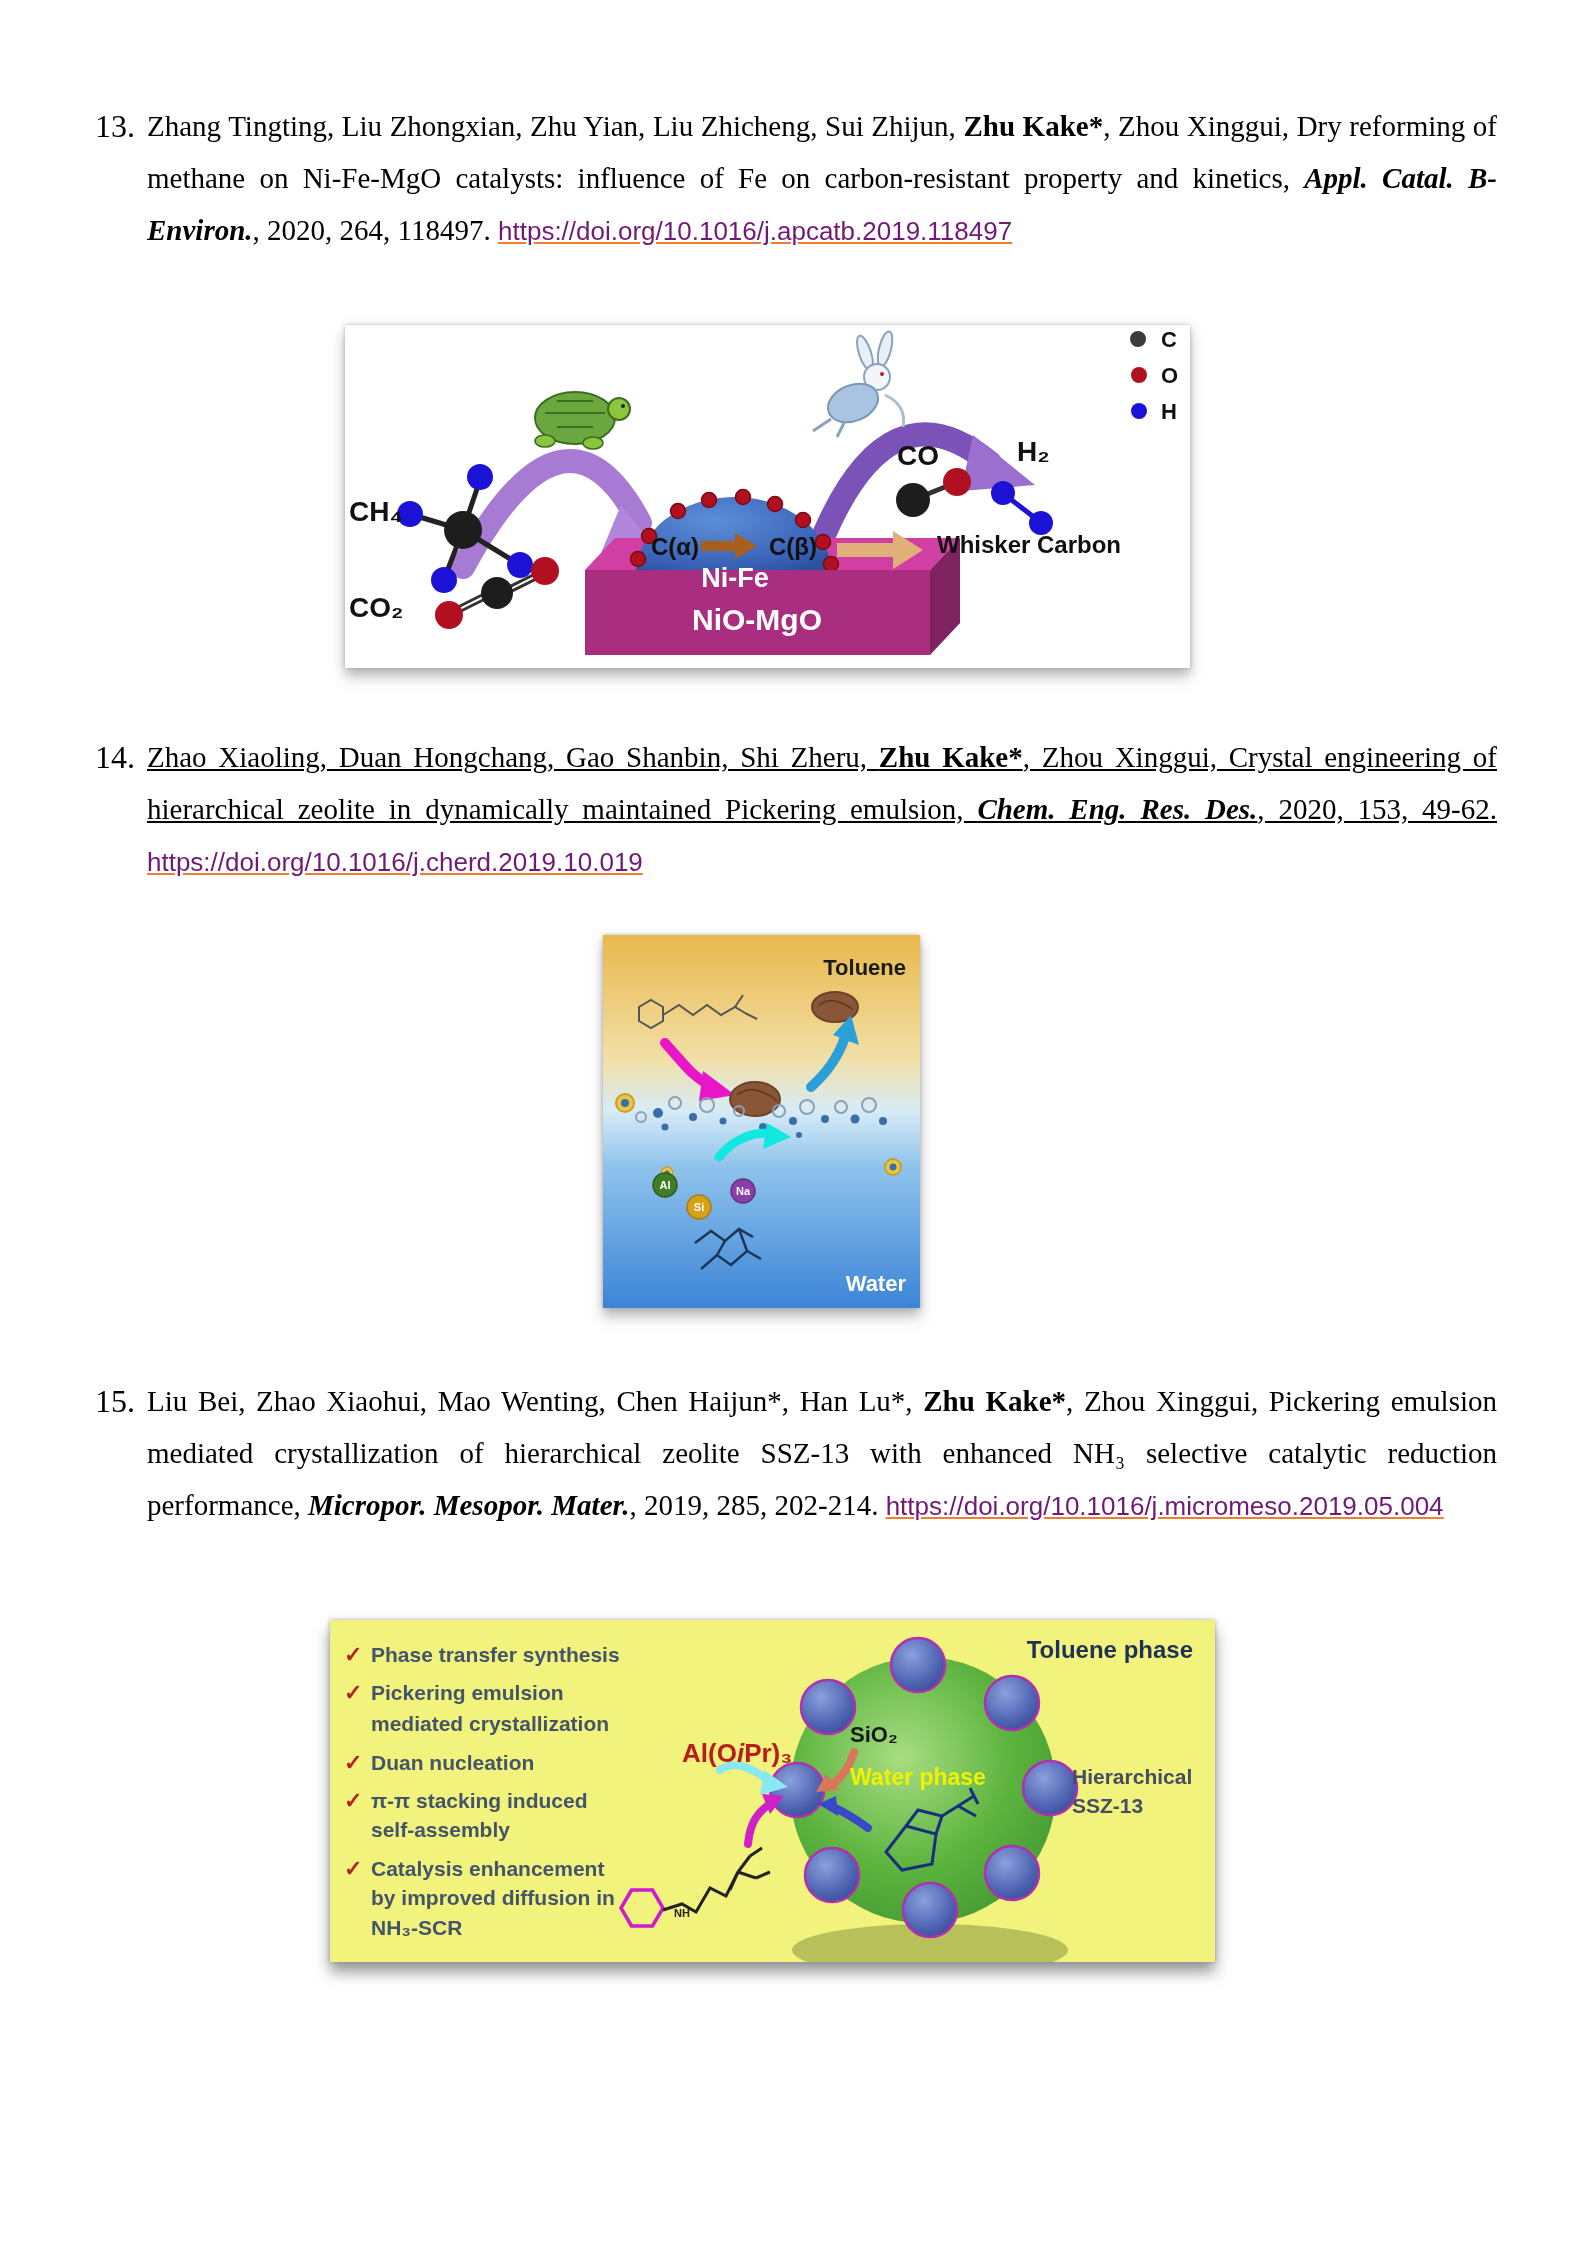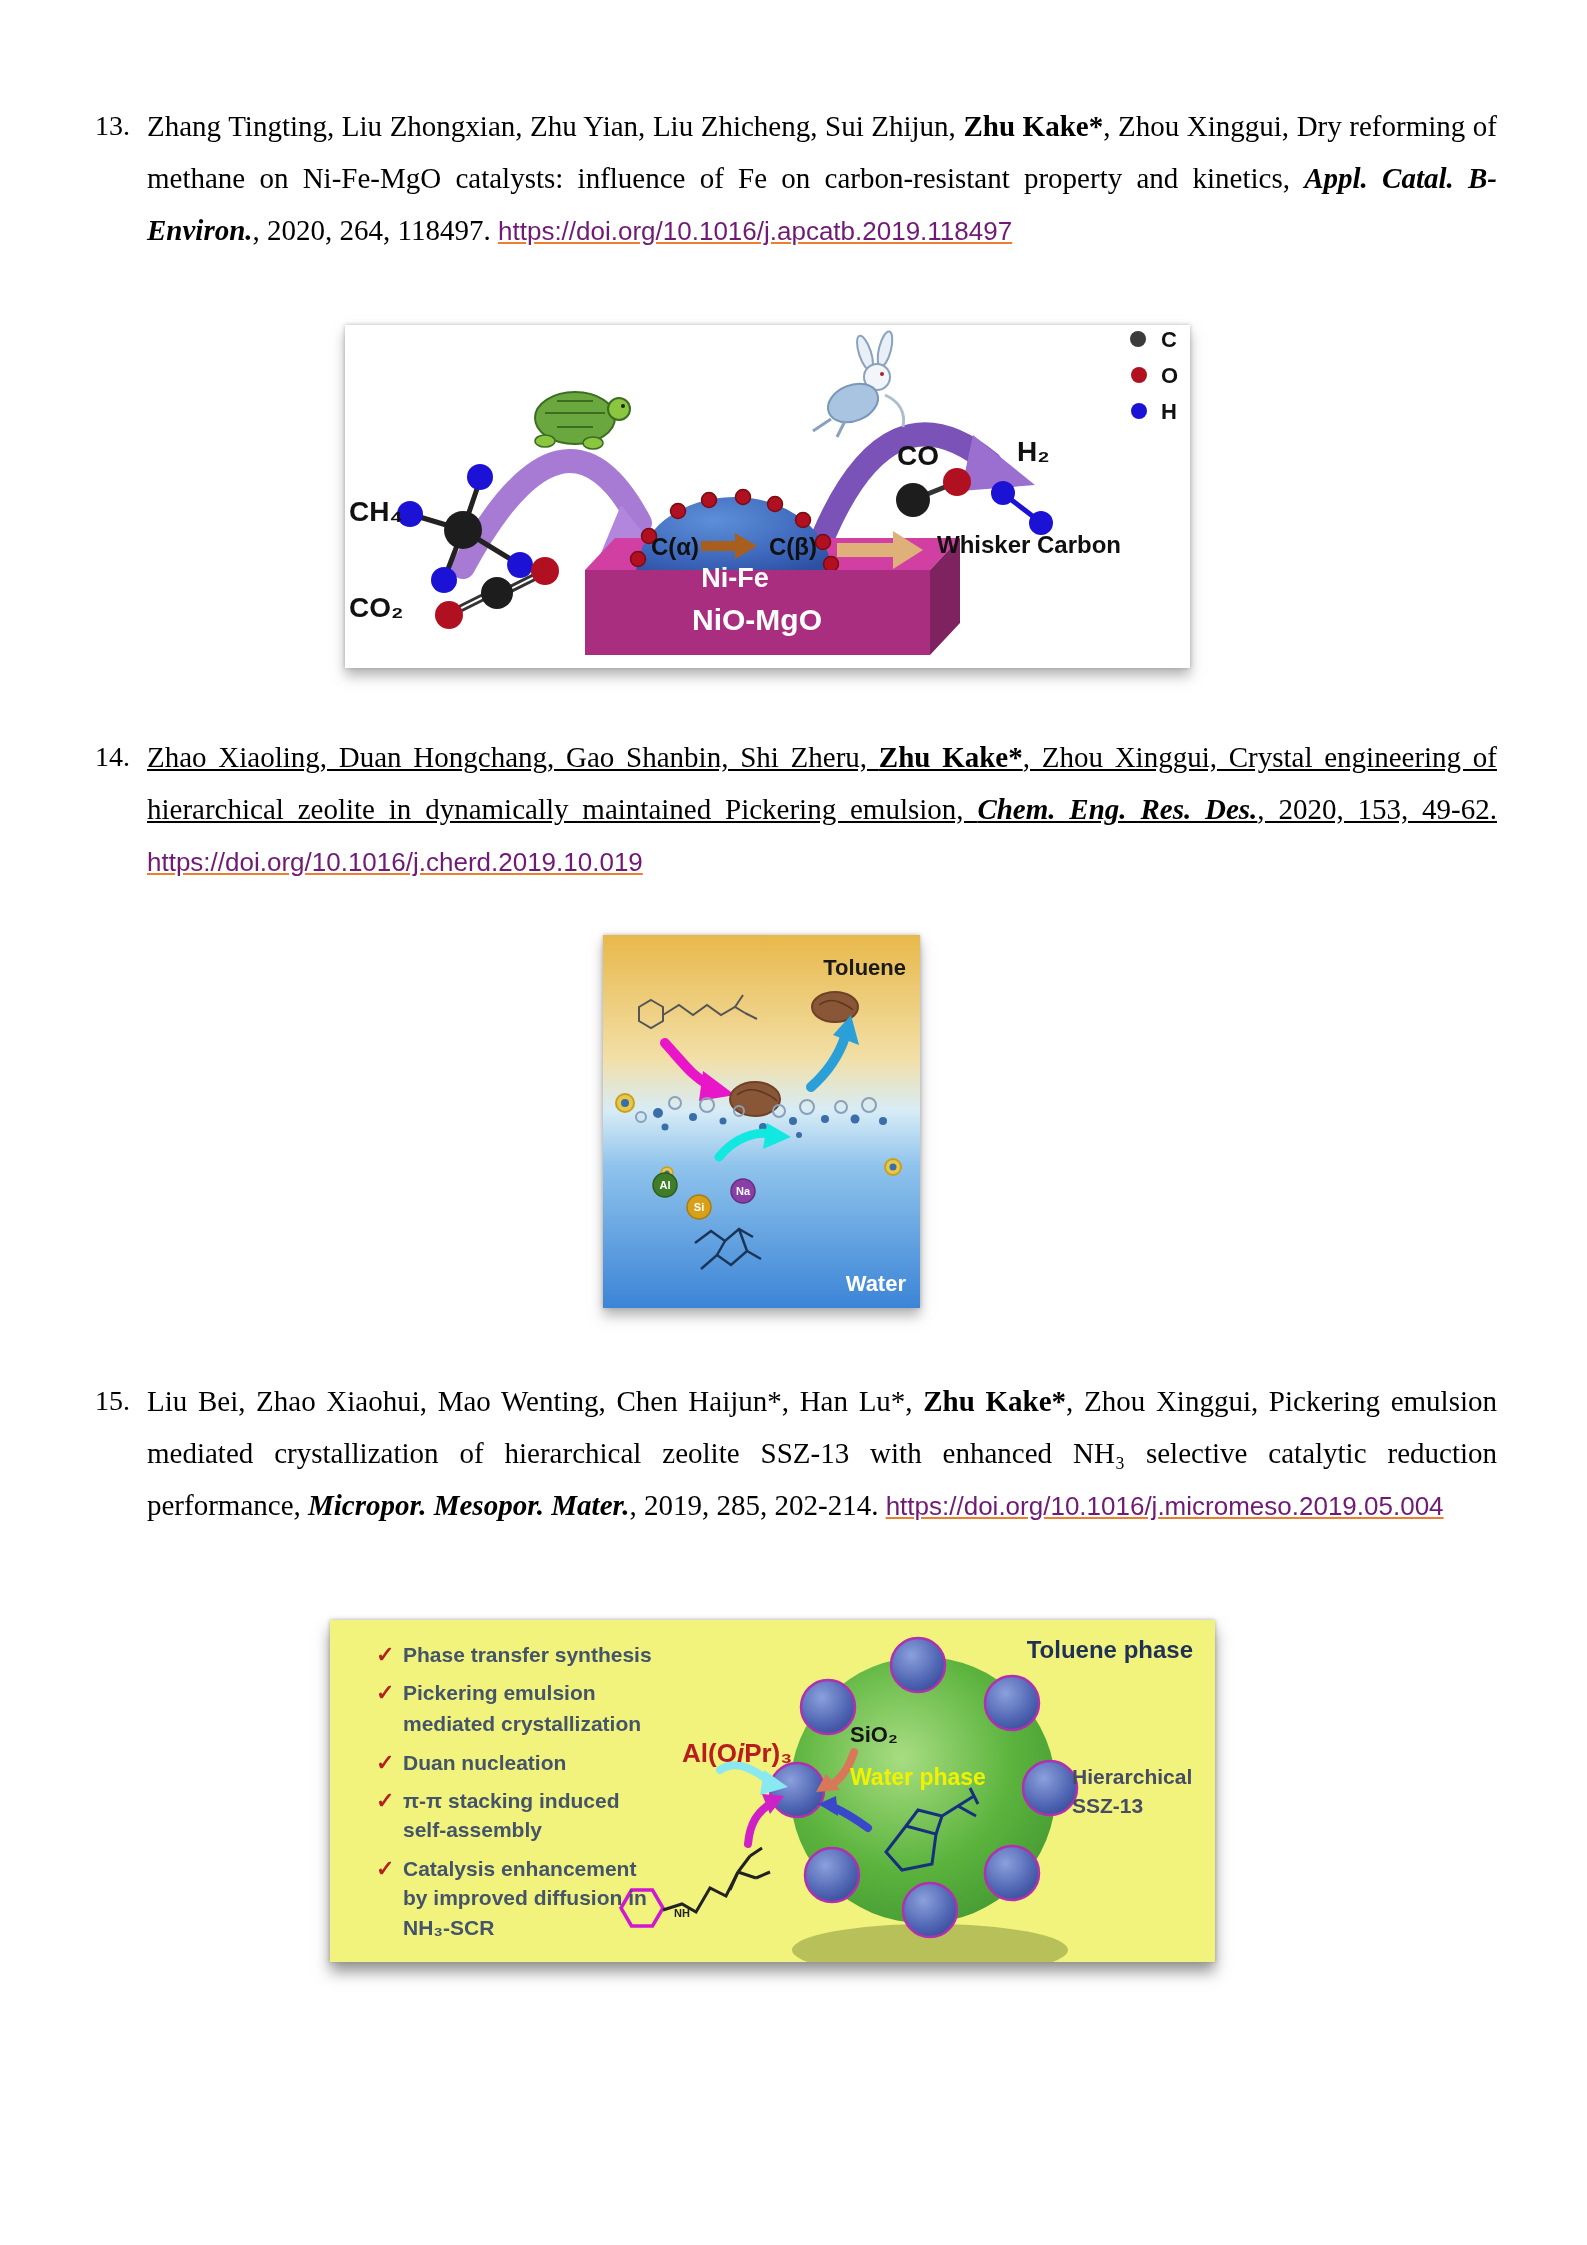--- a/index.html
+++ b/index.html
@@ -1,41 +1,41 @@
 <!DOCTYPE html>
 <html><head>
 <meta charset="utf-8">
 <style>
   html,body{margin:0;padding:0;background:#fff;}
   .page{position:relative;width:1587px;height:2245px;background:#ffffff;
         font-family:"Liberation Serif",serif;overflow:hidden;}
 
   
   .ref{position:absolute;left:95px;width:1402px;}
-  .refnum{position:absolute;left:0;top:0;font-size:28px;line-height:52px;color:#000;}
+  .refnum{position:absolute;left:0;top:0;font-size:32px;line-height:52px;color:#000;}
   .reftext{margin:0 0 0 52px;font-size:29px;line-height:52px;color:#000;text-align:justify;}
   .reftext i{font-style:italic;}
   a.doi{color:#701a75;font-family:"Liberation Sans",sans-serif;font-size:26px;
         text-decoration:underline;text-decoration-color:#ED7D31;display:inline-block;cursor:pointer;}
 
   
   .fig{position:absolute;background:#fff;
        box-shadow:0 0 4px rgba(150,150,150,.65),0 8px 12px rgba(110,110,110,.5);}
   #fig1{left:345px;top:325px;width:845px;height:343px;}
   #fig2{left:603px;top:935px;width:317px;height:373px;}
   #fig3{left:330px;top:1620px;width:885px;height:342px;background:#F1F37D;
         box-shadow:0 0 4px rgba(140,140,140,.7),0 10px 14px rgba(80,80,80,.6);}
   .fig svg{position:absolute;left:0;top:0;}
 
   .svgtxt{font-family:"Liberation Sans",sans-serif;font-weight:bold;}
 
   
   .checklist{position:absolute;left:14px;top:0;z-index:3;width:330px;
              font-family:"Liberation Sans",sans-serif;font-weight:bold;font-size:21px;color:#44546A;}
-  .cl-row{position:absolute;left:0;height:30px;white-space:nowrap;margin-left:32px;}
+  .cl-row{position:absolute;left:0;height:30px;white-space:nowrap;}
   .cl-mark{display:inline-block;width:27px;color:#B22222;font-size:22px;}
   .f3label{position:absolute;z-index:3;font-family:"Liberation Sans",sans-serif;font-weight:bold;}
   #f3-toluene{right:22px;top:16px;font-size:24px;color:#1F3156;}
   #f3-sio2{left:520px;top:102px;font-size:22px;color:#161616;}
   #f3-water{left:520px;top:144px;font-size:23px;color:#F2F200;}
   #f3-al{left:308px;top:118px;font-size:26px;color:#b91c1c;margin-left:44px;}
   #f3-hier{left:742px;top:142px;width:120px;font-size:21px;line-height:29px;color:#454C63;}
 </style>
 </head>
 <body>

